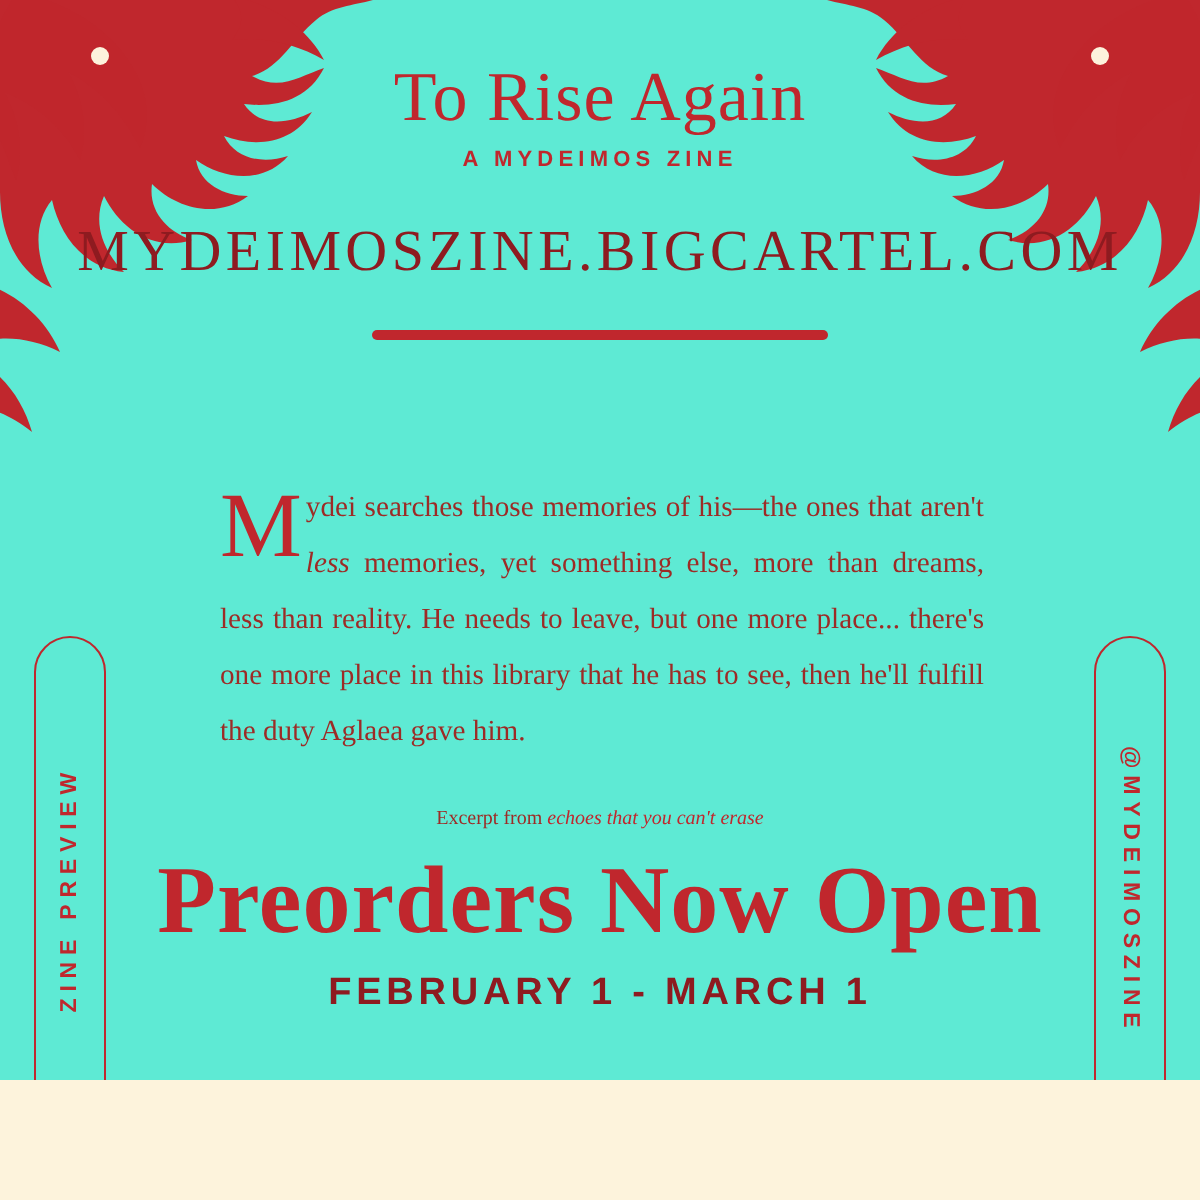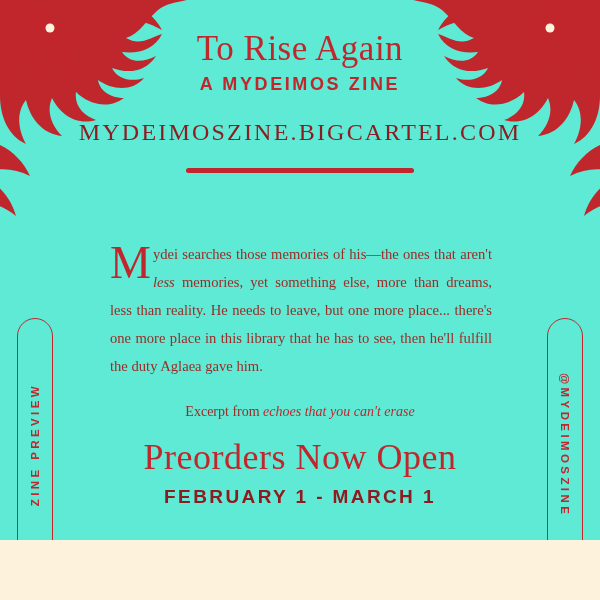--- a/index.html
+++ b/index.html
@@ -68,29 +68,29 @@
     font-size: 35px;
     color: #c0272d;
     letter-spacing: 0.5px;
     line-height: 1.1;
     margin: 0;
     font-weight: 400;
   }
   .subtitle {
     margin: 5px 0 0 0;
     font-family: "Liberation Sans", sans-serif;
-    font-size: 18px;
+    font-size: 11px;
     letter-spacing: 2.6px;
     color: #c0272d;
     font-weight: 700;
   }
   .url {
     margin: 24px 0 0 0;
     font-family: "Liberation Serif", serif;
-    font-size: 24px;
+    font-size: 29px;
     letter-spacing: 2.2px;
     color: #8e1b20;
   }
   .rule {
     margin: 22px auto 0 auto;
     width: 228px;
     height: 5px;
     background: #c0272d;
     border-radius: 3px;
   }
@@ -122,43 +122,43 @@
   }
   .excerpt em { font-style: italic; }
 
   .credit {
     position: absolute;
     top: 404px;
     left: 0;
     width: 100%;
     text-align: center;
     font-family: "Liberation Serif", serif;
-    font-size: 14px;
+    font-size: 10px;
     color: #9d2b26;
   }
   .credit .work {
     font-style: italic;
     color: #c0272d;
   }
 
   
   .footer {
     position: absolute;
     bottom: 32px;
     left: 0;
     width: 100%;
     text-align: center;
   }
   .preorder {
     margin: 0;
     font-family: "Liberation Serif", serif;
-    font-size: 36px;
+    font-size: 48px;
     color: #c0272d;
     letter-spacing: 0.5px;
-    font-weight: 400;
+    font-weight: 700;
   }
   .dates {
     margin: 8px 0 0 0;
     font-family: "Liberation Sans", sans-serif;
     font-size: 19px;
     letter-spacing: 2.4px;
     font-weight: 700;
     color: #8e1b20;
   }
 </style>

